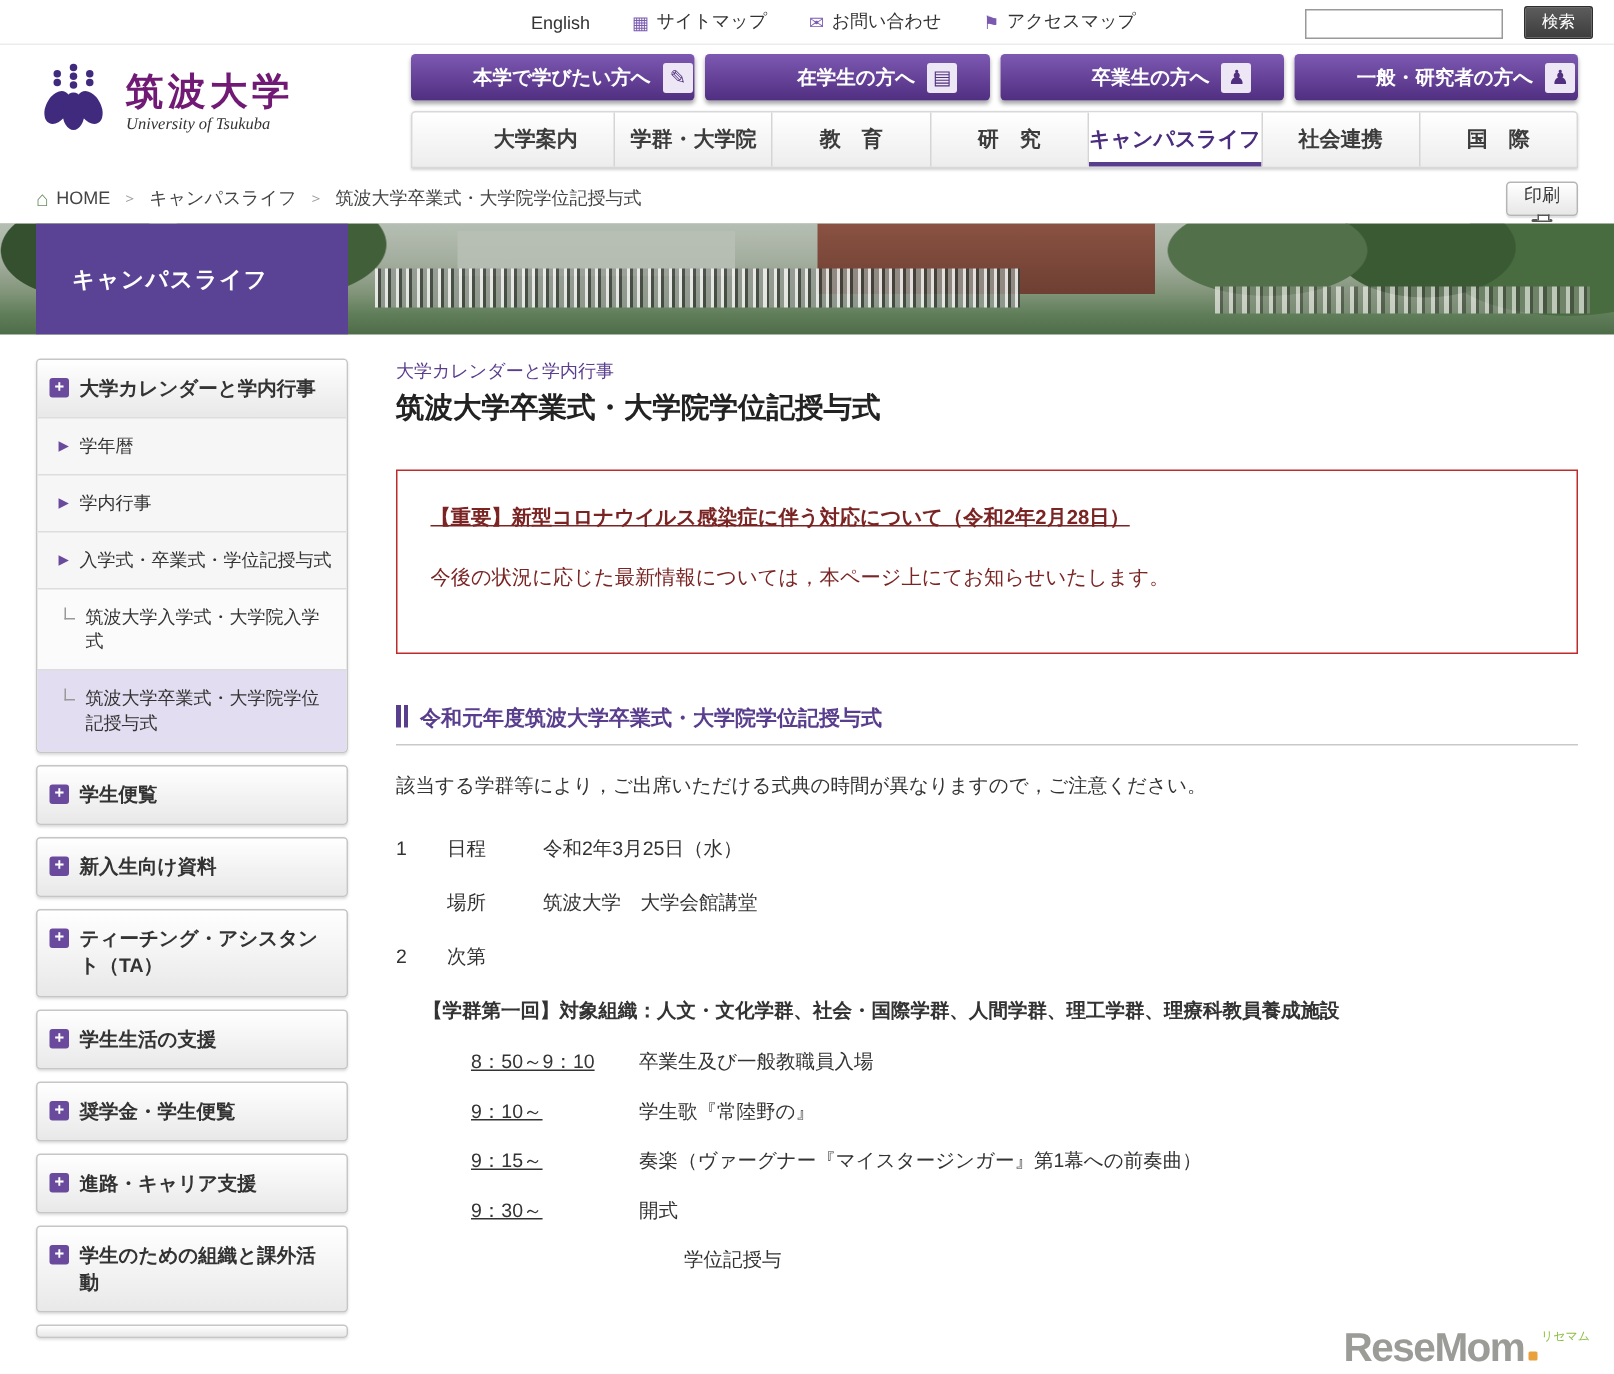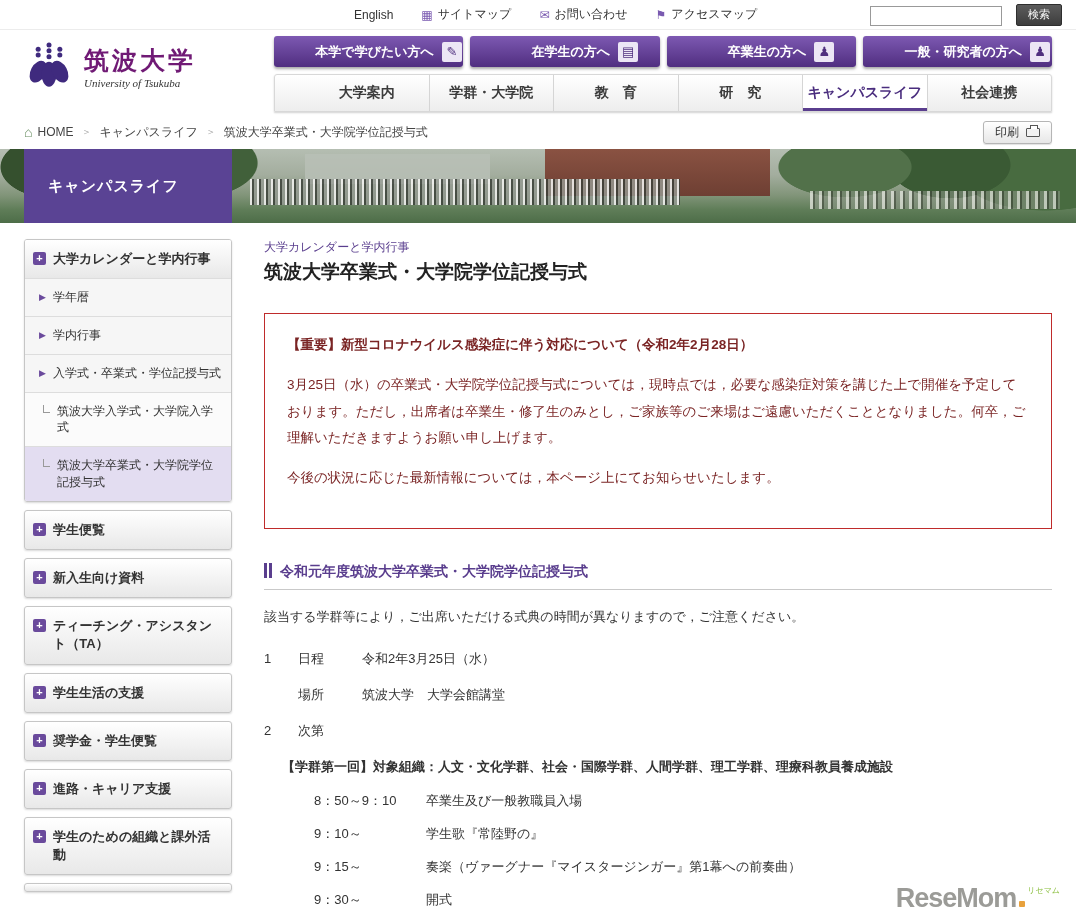--- a/index.html
+++ b/index.html
@@ -28,21 +28,21 @@
   .nav-row { display:flex; height:38px; background:linear-gradient(#ffffff,#ededed); border:1px solid #d8d8d8; border-radius:3px 3px 0 0; box-shadow:0 1px 2px rgba(0,0,0,.18);padding-left:30px; }
   .nav-item { flex:1; display:flex; align-items:center; justify-content:center; font-size:14px; font-weight:bold; color:#3c3c3c; border-left:1px solid #d5d5d5; cursor:pointer; position:relative; white-space:nowrap; }
   .nav-item:first-child { border-left:none; }
   .nav-item.active { color:#4a2d7e; background:#fff; }
   .nav-item.active::after { content:""; position:absolute; left:0; right:0; bottom:0; height:3px; background:#5a3e8e; }
   
   .breadcrumb-row { display:flex; align-items:center; padding:0 24px; height:24px; margin-top:8px; font-size:12px; color:#444; }
   .crumb-home-icon { color:#6a8f63; font-size:14px; margin-right:5px; }
   .crumb-link { cursor:pointer; color:#444; }
   .crumb-sep { color:#999; margin:0 8px; font-size:10px; }
-  .print-btn { margin-left:auto; display:flex; align-items:center; gap:7px; border:1px solid #b5b5b5; background:linear-gradient(#ffffff,#e7e7e7); border-radius:3px; height:23px; padding:0 11px; font-size:12px; color:#333; cursor:pointer; box-shadow:0 1px 1px rgba(0,0,0,.12); }
+  .print-btn { margin-left:auto; display:flex; align-items:center; gap:7px; border:1px solid #b5b5b5; background:linear-gradient(#ffffff,#e7e7e7); border-radius:3px; height:23px; padding:0 11px; font-size:12px; color:#333; cursor:pointer; box-shadow:0 1px 1px rgba(0,0,0,.12);flex-direction:column; }
   .print-icon { width:14px; height:9px; border:1px solid #555; border-radius:1px; position:relative; background:#f2f2f2; }
   .print-icon::before { content:""; position:absolute; top:-4px; left:3px; width:6px; height:3px; border:1px solid #555; border-bottom:none; background:#fff; }
   
   .banner { position:relative; height:74px; margin-top:5px; overflow:hidden; background:#8fa086; }
   .banner-photo { position:absolute; inset:0;
     background:
       radial-gradient(ellipse 90px 52px at 55px 18px, #35502e 60%, transparent 61%),
       radial-gradient(ellipse 120px 60px at 185px 14px, #41603a 60%, transparent 61%),
       radial-gradient(ellipse 110px 50px at 845px 18px, #52714a 60%, transparent 61%),
       radial-gradient(ellipse 100px 55px at 950px 16px, #3a5a34 60%, transparent 61%),
@@ -68,34 +68,34 @@
   .sub-arrow { color:#6a4a9c; font-size:9px; margin-top:2px; flex-shrink:0; }
   .side-sub.lvl2 { padding-left:18px; background:#fbfbfb; }
   .corner-icon { width:7px; height:8px; border-left:1px solid #999; border-bottom:1px solid #999; margin-top:2px; flex-shrink:0; }
   .side-sub.selected { background:#e3ddf1; }
   .side-btn.partial { height:9px; padding:0; }
   
   .main { flex:1; min-width:0; }
   .category { color:#5a3e8e; font-size:12px; margin-bottom:3px; }
   .page-title { font-size:19px; font-weight:bold; color:#222; margin-bottom:28px; }
   .notice { border:1px solid #bf2b2b; padding:18px 22px 16px; color:#7a2424; font-size:13.5px; line-height:1.95; margin-bottom:32px; }
-  .notice-heading { font-weight:bold; margin-bottom:14px; }
+  .notice-heading { font-weight:bold; margin-bottom:14px;text-decoration:underline; }
   .notice p { margin-bottom:14px; }
   .notice p:last-child { margin-bottom:20px; }
   .section-head { color:#5a3e8e; font-size:14px; font-weight:bold; padding:2px 0 8px 16px; border-bottom:1px solid #c9c9c9; position:relative; margin-bottom:16px; }
   .section-head::before { content:""; position:absolute; left:0; top:2px; height:15px; width:8px;
     background:linear-gradient(90deg,#5a3e8e 0 3px,transparent 3px 5px,#5a3e8e 5px 8px); }
   .intro { margin-bottom:20px; line-height:1.7; }
   .sched { line-height:1.7; }
   .srow { display:flex; margin-bottom:14px; }
   .sno { width:34px; flex-shrink:0; }
   .slabel { width:64px; flex-shrink:0; }
   .group-head { margin:2px 0 12px 18px;font-weight:bold; }
   .trow { display:flex; margin:0 0 11px 50px; }
-  .ttime { width:112px; flex-shrink:0; }
+  .ttime { width:112px; flex-shrink:0;text-decoration:underline; }
   .sub-event { margin:0 0 11px 192px; }
   
   .watermark { position:absolute; right:16px; bottom:2px; display:flex; align-items:flex-start; gap:2px; }
   .wm-brand { font-size:27px; font-weight:bold; color:#9b9b97; letter-spacing:-1px; }
   .wm-dot { width:6px; height:6px; background:#e8a13c; border-radius:1px; align-self:flex-end; margin:0 0 7px 1px; }
   .wm-kana { font-size:8px; color:#8bbf3f; margin-top:2px; }
 </style>
 </head>
 <body>
 
@@ -179,20 +179,23 @@
         </div>
       <div class="nav-item">
           <span>研　究</span>
         </div>
       <div class="nav-item active">
           <span>キャンパスライフ</span>
         </div>
       <div class="nav-item">
           <span>社会連携</span>
         </div>
+      <div class="nav-item">
+          <span>国　際</span>
+        </div>
     </div>
   </div>
 </div>
 
 <div class="breadcrumb-row">
   <span class="crumb-home-icon">⌂</span>
   <span class="crumb-link">HOME</span>
   <span class="crumb-sep">＞</span>
   <span class="crumb-link">キャンパスライフ</span>
   <span class="crumb-sep">＞</span>
@@ -272,21 +275,20 @@
     </div>
     <div class="side-btn partial"></div>
   </aside>
 
   <main class="main">
     <div class="category">大学カレンダーと学内行事</div>
     <h1 class="page-title">筑波大学卒業式・大学院学位記授与式</h1>
 
     <div class="notice">
       <div class="notice-heading">【重要】新型コロナウイルス感染症に伴う対応について（令和2年2月28日）</div>
-      <p>3月25日（水）の卒業式・大学院学位記授与式については，現時点では，必要な感染症対策を講じた上で開催を予定しております。ただし，出席者は卒業生・修了生のみとし，ご家族等のご来場はご遠慮いただくこととなりました。何卒，ご理解いただきますようお願い申し上げます。</p>
       <p>今後の状況に応じた最新情報については，本ページ上にてお知らせいたします。</p>
     </div>
 
     <div class="section-head">令和元年度筑波大学卒業式・大学院学位記授与式</div>
     <p class="intro">該当する学群等により，ご出席いただける式典の時間が異なりますので，ご注意ください。</p>
 
     <div class="sched">
       <div class="srow">
         <span class="sno">1</span>
         <span class="slabel">日程</span>

